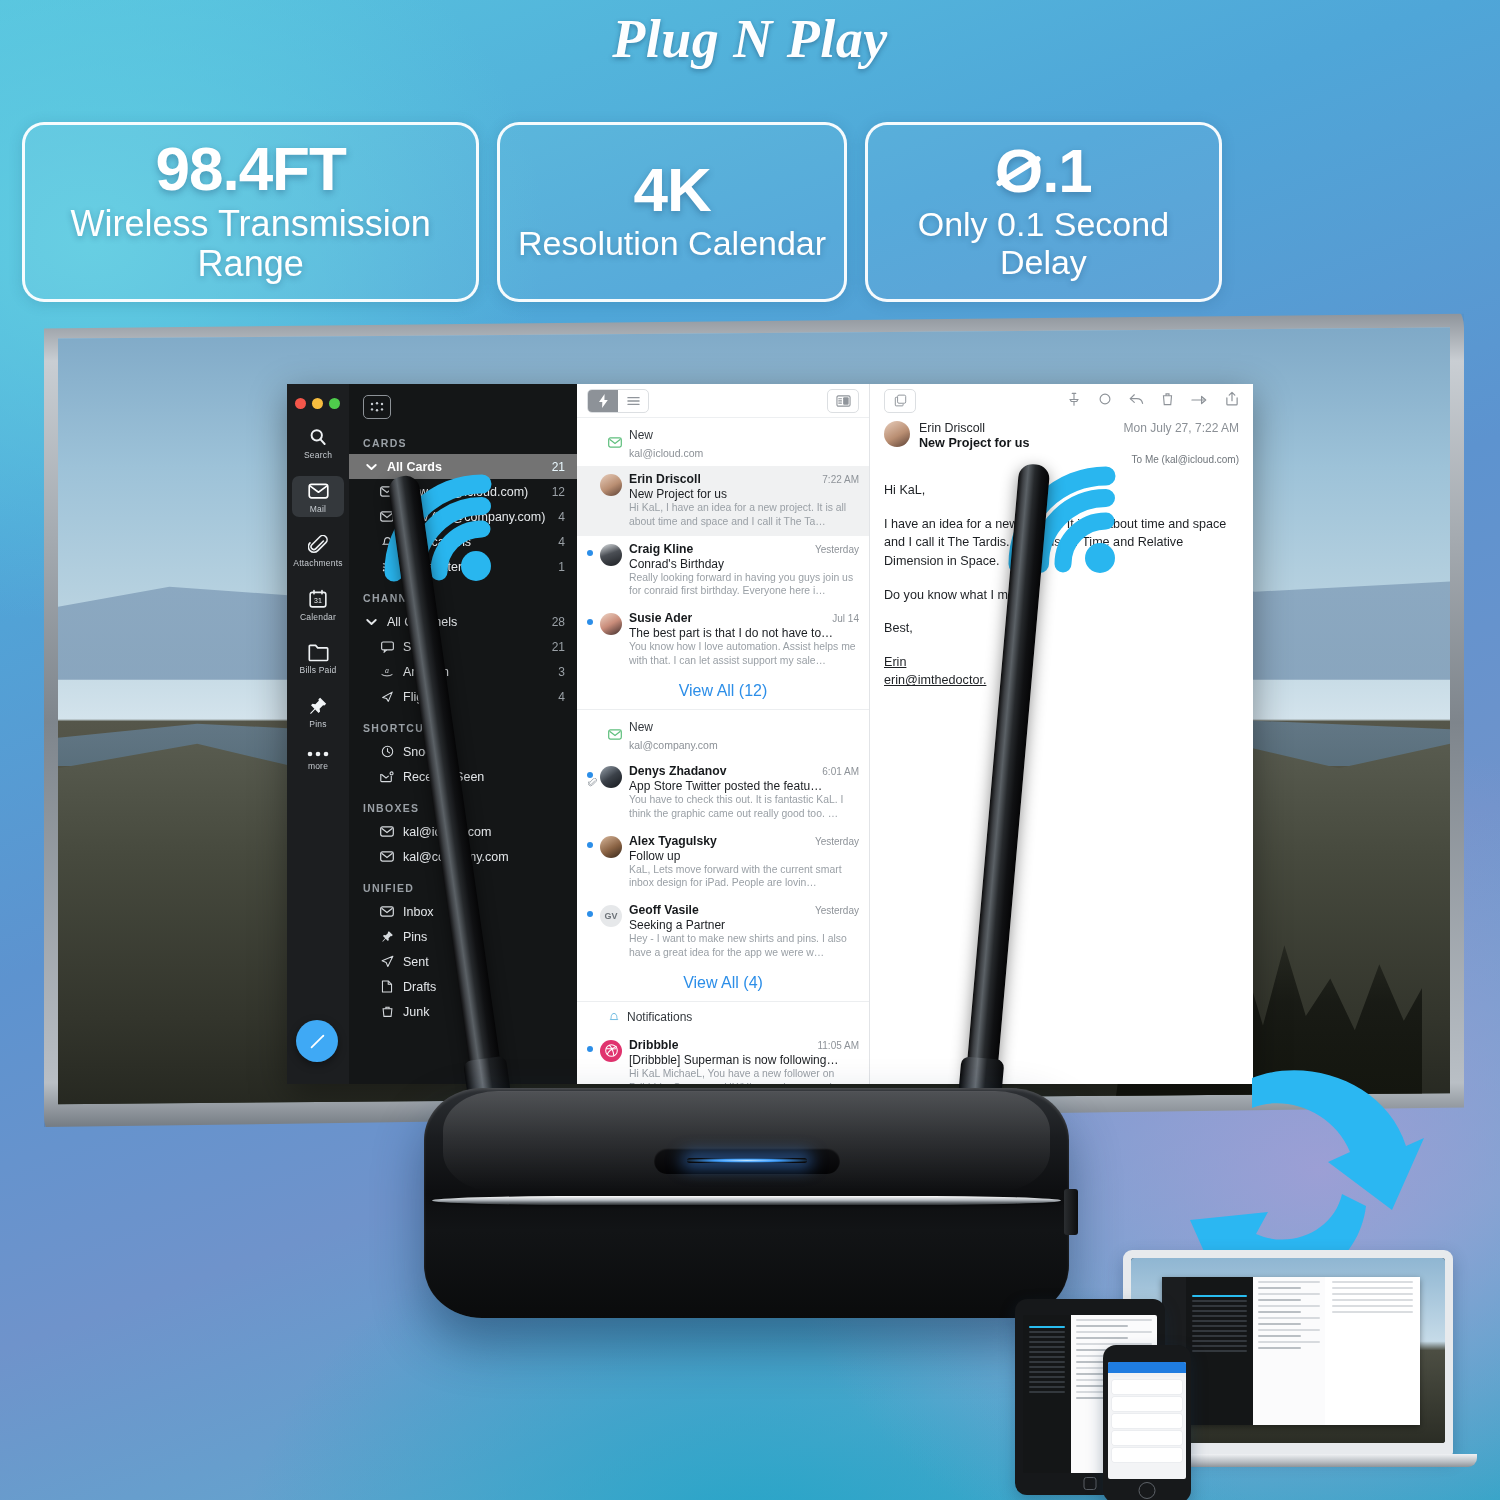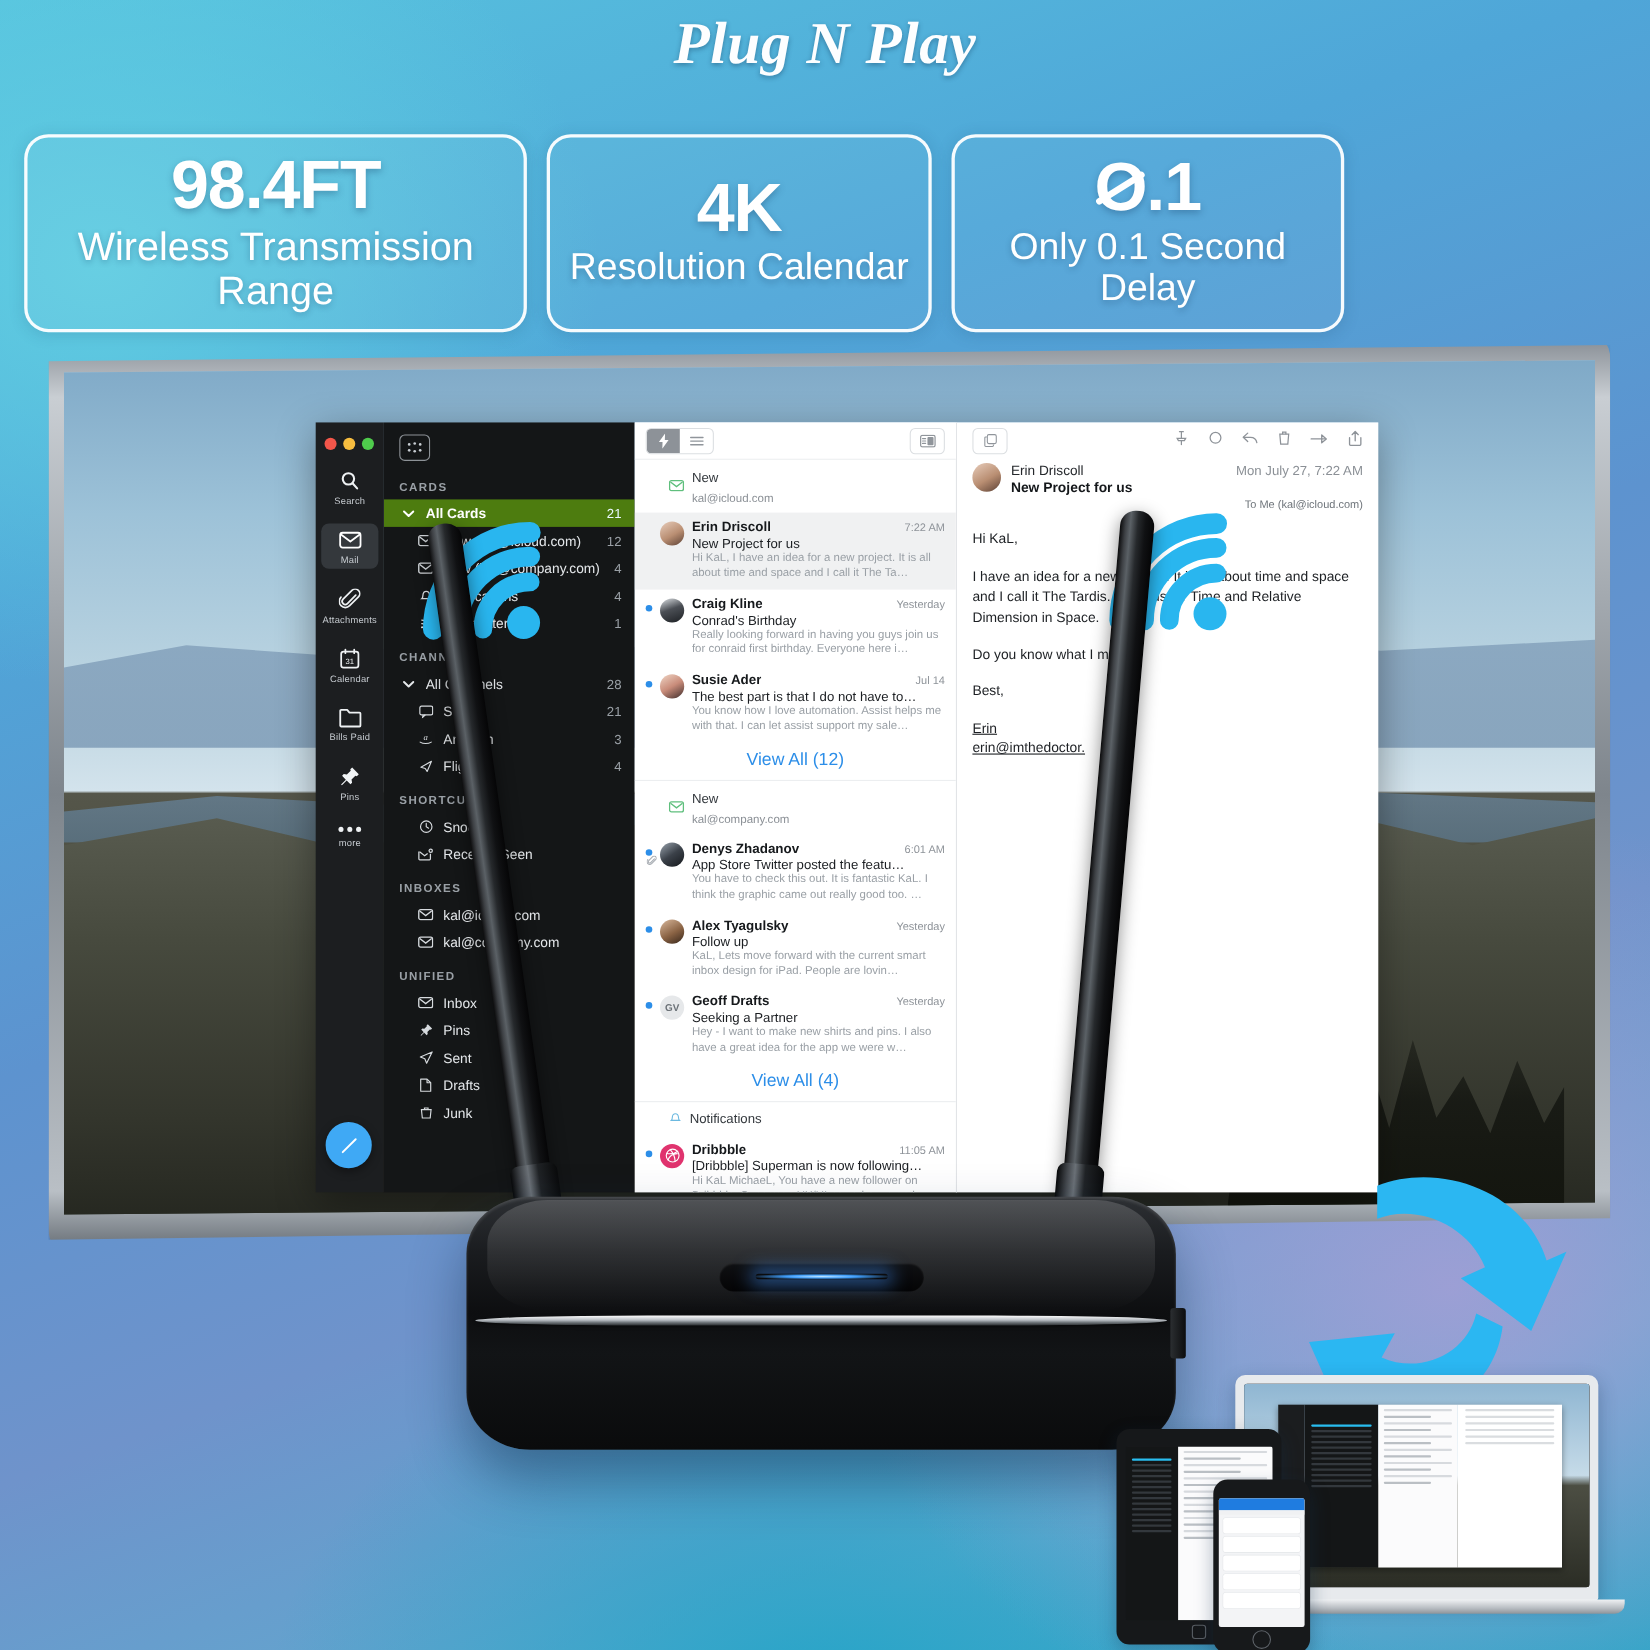--- a/index.html
+++ b/index.html
@@ -100,21 +100,21 @@
   .compose{position:absolute;left:9px;bottom:22px;width:42px;height:42px;border-radius:50%;
            background:#3fa9f5;display:flex;align-items:center;justify-content:center;
            box-shadow:0 3px 9px rgba(0,0,0,.4);}
 
   .nav{width:228px;background:#141617;color:#e8eaec;padding:6px 0 0;overflow:hidden;position:relative;}
   .navtop{height:34px;display:flex;align-items:center;padding-left:14px;}
   .grid-btn{width:26px;height:22px;border:1.4px solid #8d9297;border-radius:5px;
             display:flex;align-items:center;justify-content:center;}
   .sect{font-size:10.5px;color:#9aa0a6;letter-spacing:1.3px;padding:13px 0 5px 14px;font-weight:bold;}
   .row{display:flex;align-items:center;height:25px;padding:0 12px 0 14px;font-size:12.5px;color:#e4e7ea;gap:8px;}
-  .row.sel{background:#4d7c0f;color:#fff;font-weight:bold;}
+  .row.sel{background:#737373;color:#fff;font-weight:bold;}
   .row .ic{width:16px;display:flex;justify-content:center;align-items:center;flex:0 0 16px;}
   .row .tx{flex:1;white-space:nowrap;overflow:hidden;text-overflow:ellipsis;}
   .row .ct{font-size:12px;color:#9aa0a6;}
   .row.sel .ct{color:#eaf9ff;font-weight:normal;}
   .row.ind{padding-left:30px;}
 
   .list{width:292px;background:#fff;border-right:1px solid #e2e4e7;position:relative;overflow:hidden;}
   .list-top{height:33px;display:flex;align-items:center;justify-content:space-between;padding:0 10px;
             border-bottom:1px solid #edeff1;background:#fff;}
   .seg{display:flex;border:1px solid #dcdfe2;border-radius:5px;overflow:hidden;height:22px;}
@@ -687,21 +687,21 @@
               <div class="msub">Follow up</div>
               <div class="mprev">KaL, Lets move forward with the current smart inbox design for iPad. People are lovin…</div>
             </span>
           </div>
 
           <div class="mi">
             <span class="dot"></span>
             <span class="av avf">GV</span>
             <span class="mbody">
               <span class="mhead">
-                <span class="mfrom">Geoff Drafts</span>
+                <span class="mfrom">Geoff Vasile</span>
                 <span class="mtime">Yesterday</span>
               </span>
               <div class="msub">Seeking a Partner</div>
               <div class="mprev">Hey - I want to make new shirts and pins. I also have a great idea for the app we were w…</div>
             </span>
           </div>
 
           <div class="viewall">View All (4)</div>
 
           <div class="grp">

